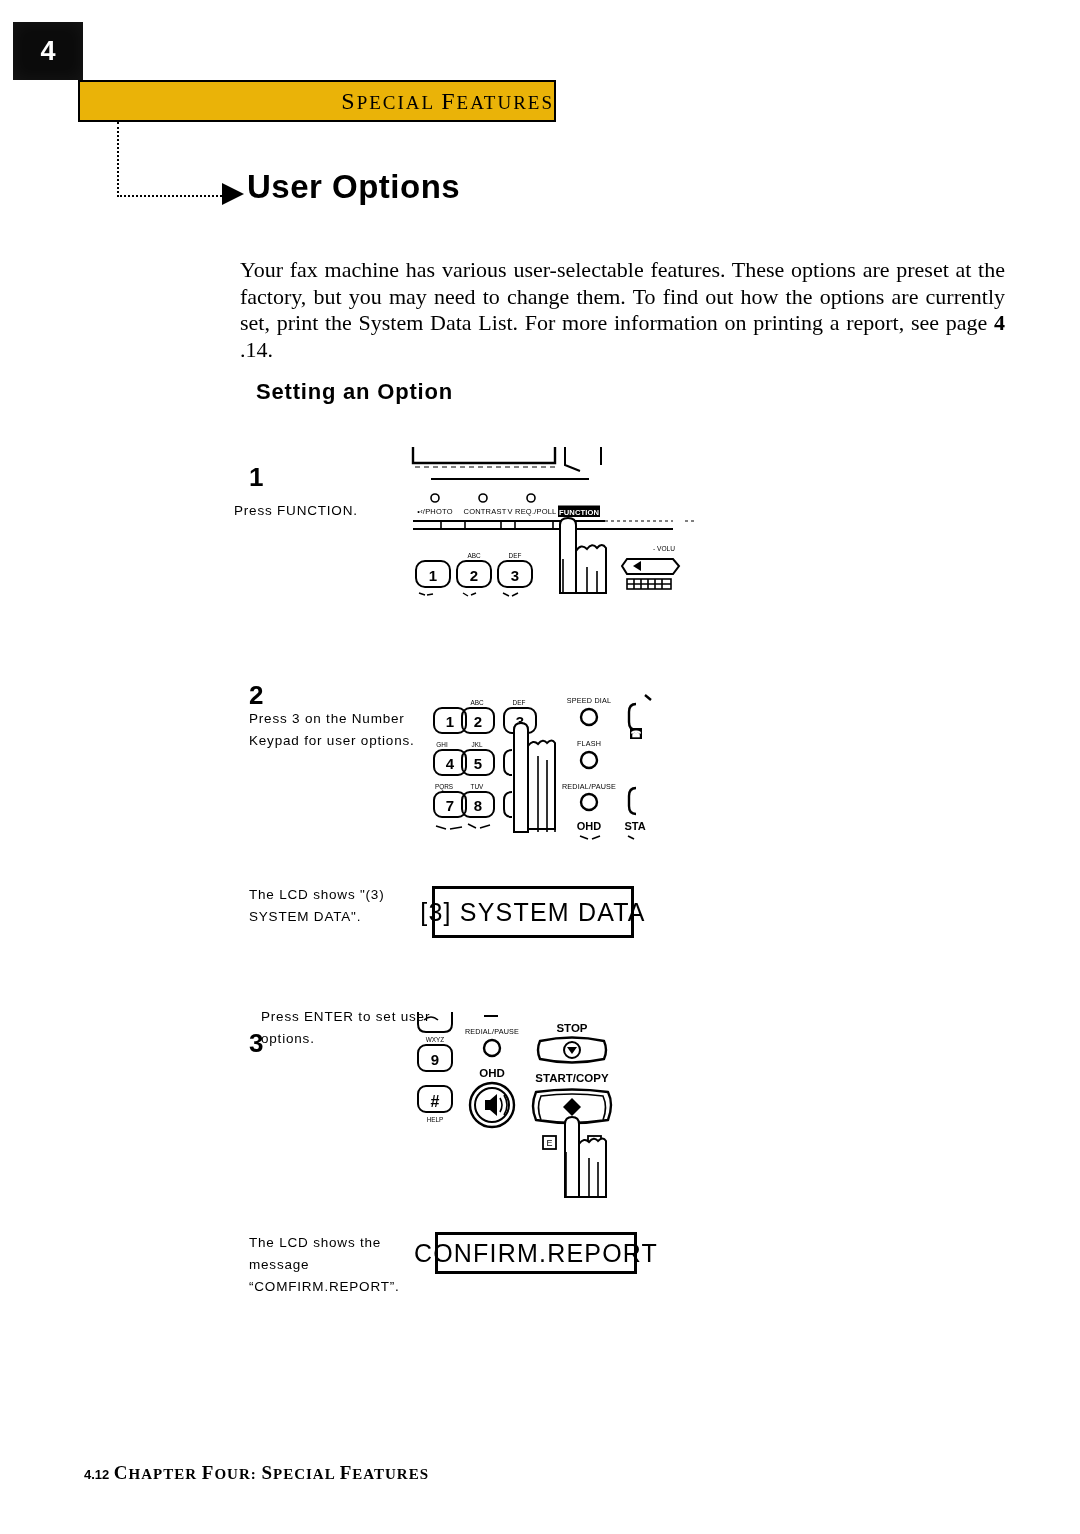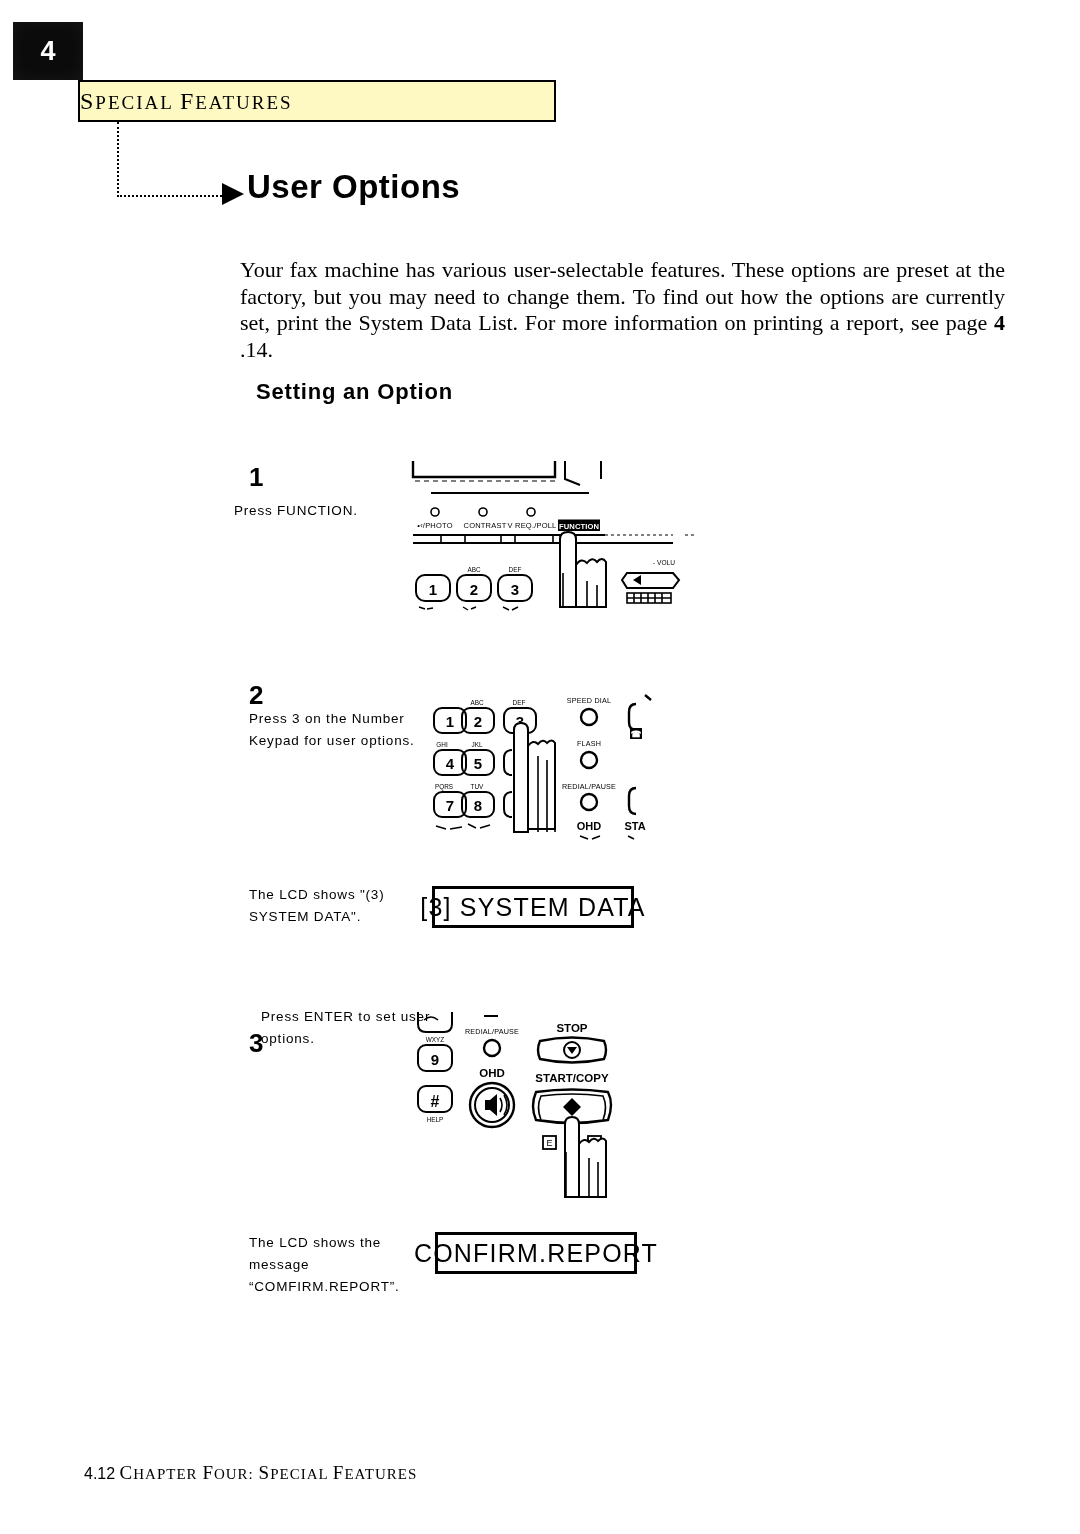--- a/index.html
+++ b/index.html
@@ -35,25 +35,25 @@
   }
 
   
   .header-box {
     position: absolute;
     left: 78px;
     top: 80px;
     width: 478px;
     height: 42px;
     border: 2.5px solid #000;
-    background: #fef9c3;
+    background: #eab308;
     box-sizing: border-box;
     display: flex;
     align-items: center;
-    justify-content: flex-start;
+    justify-content: flex-end;
   }
   .header-box .hdr-text {
     font-family: "Liberation Serif", serif;
     font-size: 19px;
     letter-spacing: 2.0px;
     white-space: nowrap;
   }
   .header-box .hdr-text .cap { font-size: 24px; }
 
   
@@ -154,27 +154,28 @@
 
   
   .footer {
     position: absolute;
     left: 84px;
     top: 1462px;
     white-space: nowrap;
   }
   .footer .fnum {
     font-family: "Liberation Sans", sans-serif;
-    font-weight: normal;
-    font-size: 16px;
+    font-weight: bold;
+    font-size: 13px;
   }
   .footer .ftxt {
     font-family: "Liberation Serif", serif;
     font-size: 15px;
     letter-spacing: 1.0px;
+    font-weight: bold;
   }
   .footer .ftxt .cap { font-size: 19px; }
 
   
   .illus { position: absolute; }
   .illus svg { display: block; }
 </style>
 </head>
 <body>
 
@@ -196,21 +197,21 @@
   <span>Your fax machine has various user-selectable features. These options are preset at the</span>
   <span>factory, but you may need to change them. To find out how the options are currently set,</span>
   <span>print the System Data List. For more information on printing a report, see page </span><span class="bold-num">4</span><span> .14.</span>
 </div>
 
 <div class="section-head">Setting  an  Option</div>
 
 <div class="step-num" style="left:249px; top:462px;">1</div>
 <div class="step-text" style="left:234px; top:500px; width:190px;">Press  FUNCTION.</div>
 
-<div class="illus" style="left:405px; top:455px;">
+<div class="illus" style="left:405px; top:441px;">
   <svg width="290" height="190" viewBox="0 0 290 190" xmlns="http://www.w3.org/2000/svg">
     <g stroke="#000" fill="none" stroke-width="2">
 
       <path d="M8 6 L8 22 L150 22 L150 6" stroke-width="2.4"></path>
       <path d="M10 26 L150 26" stroke-width="1.2" stroke-dasharray="5 4"></path>
       <path d="M160 6 L160 24 L175 30"></path>
       <path d="M196 6 L196 24"></path>
       <path d="M26 38 L184 38" stroke-width="2.2"></path>
     </g>
 
@@ -354,21 +355,21 @@
     <g stroke="#000" fill="none" stroke-width="1.6">
       <path d="M196 146 l6 3"></path>
     </g>
   </svg>
 </div>
 
 <div class="step-text" style="left:249px; top:884px; width:190px;">
   <div>The LCD shows "(3)</div>
   <div>SYSTEM DATA".</div>
 </div>
-<div class="lcd-box" style="left:432px; top:886px; width:202px; height:42px;">
+<div class="lcd-box" style="left:432px; top:886px; width:202px; height:52px;">
   <span>[3]  SYSTEM  DATA</span>
 </div>
 
 <div class="step-num" style="left:249px; top:1028px;">3</div>
 <div class="step-text" style="left:249px; top:1006px; width:185px;margin-left:12px;">
   <div>Press ENTER to set user</div>
   <div>options.</div>
 </div>
 
 <div class="illus" style="left:410px; top:1012px;">

